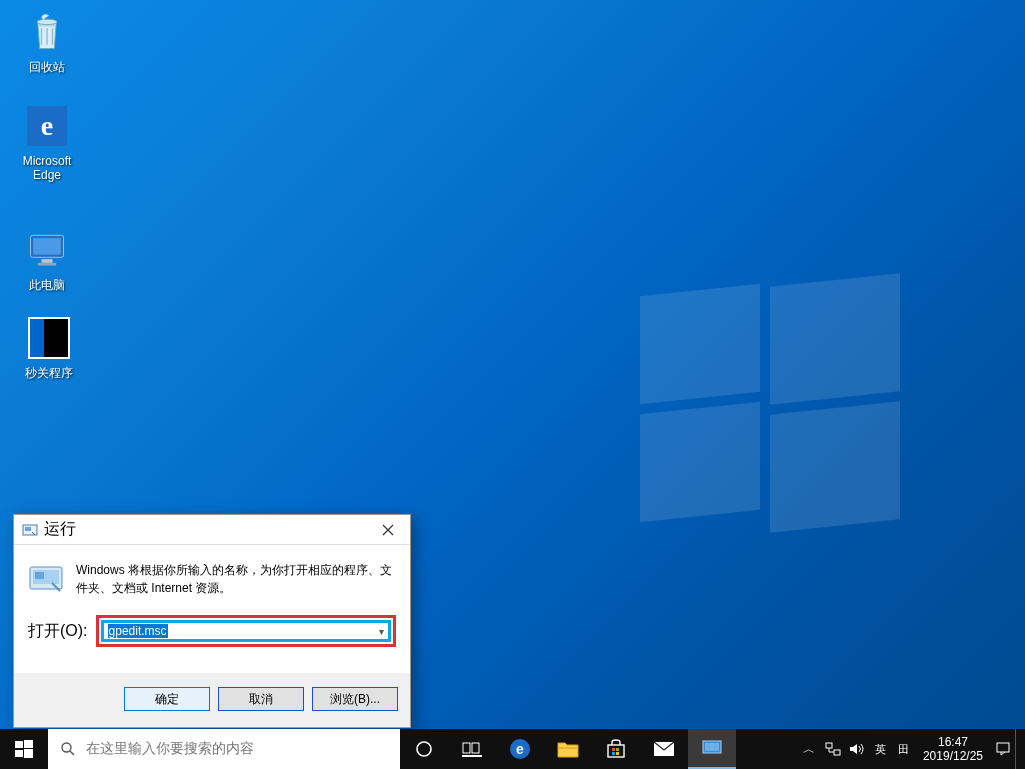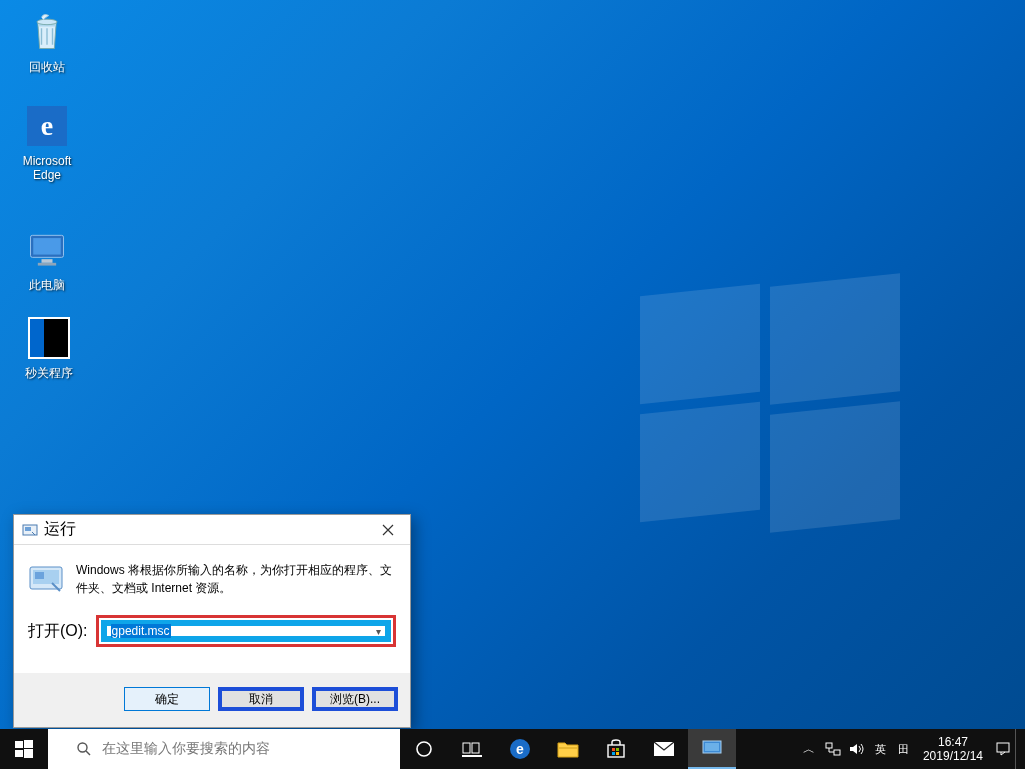--- a/index.html
+++ b/index.html
@@ -37,34 +37,34 @@
 .run-title .tt { font-size: 16px; flex: 1; }
 .run-title .close { width: 40px; height: 28px; display:flex; align-items:center; justify-content:center; cursor:pointer; font-size: 12px; }
 
 .run-body { padding: 16px 14px 10px; background:#fff; height: 128px; }
 .run-row1 { display: flex; gap: 12px; }
 .run-row1 .big-ic { width: 36px; height: 36px; flex-shrink:0; }
 .run-row1 .txt { font-size: 12px; line-height: 1.5; }
 .run-row2 { display: flex; align-items: center; margin-top: 18px; gap: 8px; }
 .run-row2 label { font-size: 16px; }
 .combo-wrap { flex: 1; position: relative; border: 3px solid #d83434; padding: 2px; }
-.combo { width: 100%; height: 22px; border: 6px solid #0ea5e9; background: #fff; font-size: 12px; padding: 0 4px; display:flex; align-items:center; justify-content:space-between; }
+.combo { width: 100%; height: 22px; border: 3px solid #0ea5e9; background: #fff; font-size: 12px; padding: 0 4px; display:flex; align-items:center; justify-content:space-between; }
 .combo .val { background: #0078d7; color:#fff; padding: 0 1px; }
 .combo .chev { font-size: 10px; color:#555; }
 
 .run-foot { height: 52px; background: #f0f0f0; display:flex; align-items:center; justify-content:flex-end; gap: 8px; padding-right: 12px; }
-.run-foot .btn { width: 86px; height: 24px; font-size: 12px; background: #e1e1e1; border: 4px solid #1d4ed8; cursor:pointer; }
+.run-foot .btn { width: 86px; height: 24px; font-size: 12px; background: #e1e1e1; border: 1px solid #1d4ed8; cursor:pointer; }
 .run-foot .btn.primary { border: 1px solid #0078d7; background: #e5f1fb; }
 
 .taskbar {
   position: absolute; left: 0; right: 0; bottom: 0; height: 40px;
   background: #101010; display: flex; align-items: stretch; color: #fff;
 }
 .tb-start { width: 48px; display:flex; align-items:center; justify-content:center; cursor:pointer; }
-.tb-search { width: 352px; background: #fff; display:flex; align-items:center; color:#777; padding:0 28px; font-size: 14px; cursor:text; }
+.tb-search { width: 352px; background: #fff; display:flex; align-items:center; color:#777; padding:0 12px; font-size: 14px; cursor:text; }
 .tb-search .mag { margin-right: 10px; }
 
 .tb-btn { width: 48px; display:flex; align-items:center; justify-content:center; cursor:pointer; }
 .tb-btn.active { background:#3a3a3a; border-bottom:2px solid #76b9ed; }
 
 .tray { margin-left:auto; display:flex; align-items:center; padding-right:4px; }
 .tray .ic { width: 24px; display:flex; align-items:center; justify-content:center; font-size:12px; height:40px; cursor:pointer; }
 .tray .txt { font-size: 11px; padding: 0 6px; }
 .tray .clock { font-size: 11xp; text-align:center; line-height:1.2; padding: 0 8px; cursor:pointer; font-size:12px; }
 .tray .showdt { width:6px; border-left:1px solid #555; height:40px; cursor:pointer; }
@@ -256,21 +256,21 @@
         </svg>
     </div>
     <div class="ic txt" style="width:auto">
         <span>英</span>
       </div>
     <div class="ic txt" style="width:auto">
         <span>田</span>
       </div>
     <div class="clock">
       <div>16:47</div>
-      <div>2019/12/14</div>
+      <div>2019/12/25</div>
     </div>
     <div class="ic">
       <svg width="16" height="16" viewBox="0 0 16 16">
           <rect x="2" y="2" width="12" height="9" fill="none" stroke="#fff"></rect>
           <path d="M6 11 L6 14 L10 11" fill="none" stroke="#fff"></path>
         </svg>
     </div>
     <div class="showdt"></div>
   </div>
 </div>

